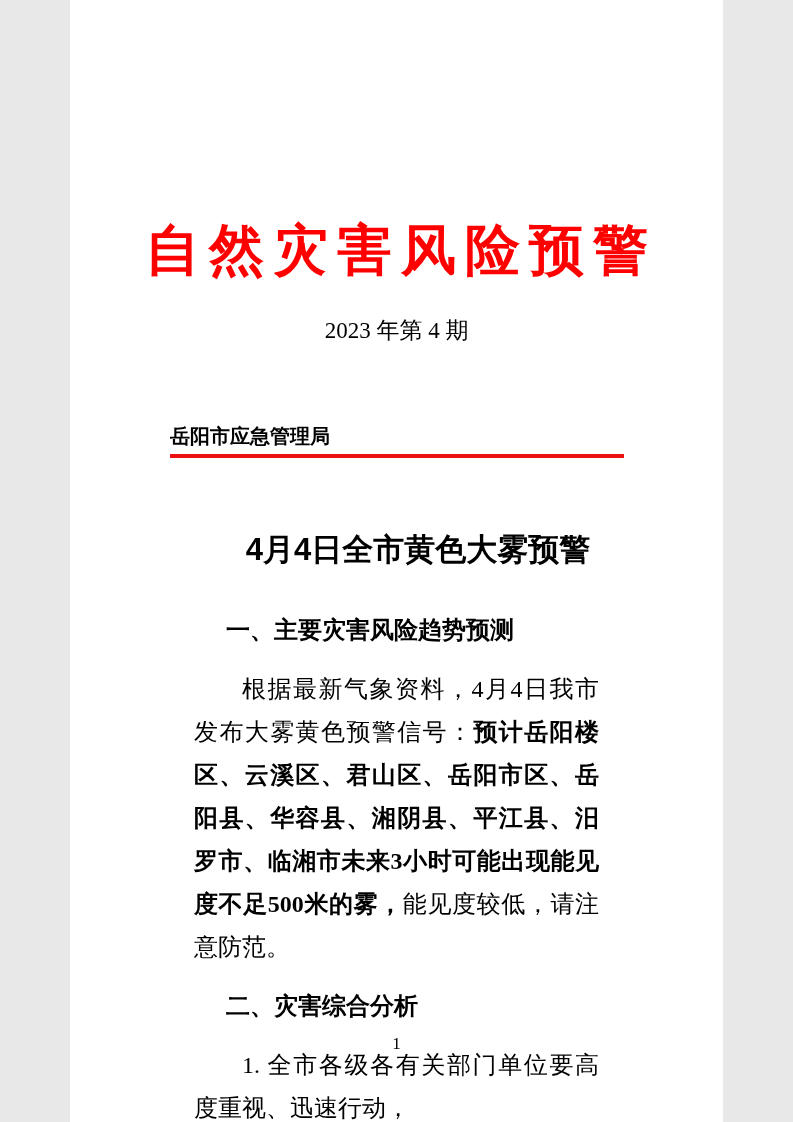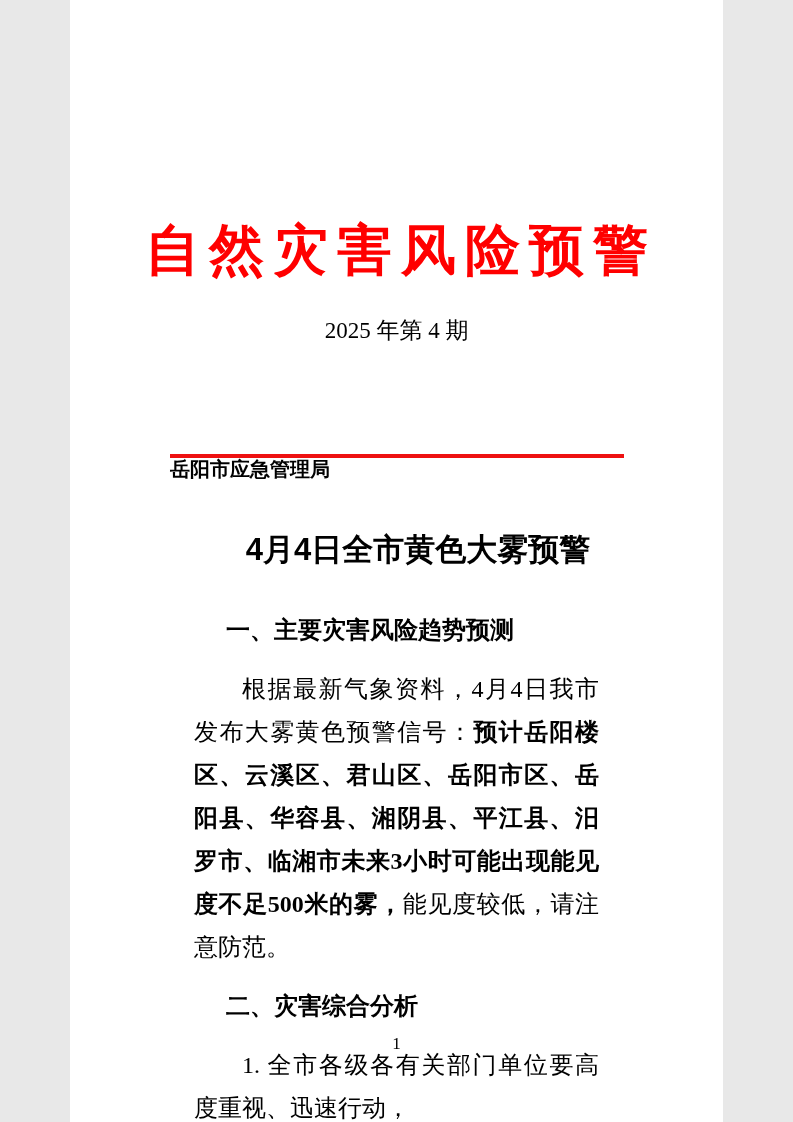--- a/index.html
+++ b/index.html
@@ -38,21 +38,20 @@
     line-height: 34px;
   }
   .header-row {
     position: absolute;
     top: 423px;
     left: 100px;
     right: 99px;
     display: flex;
     justify-content: space-between;
     align-items: baseline;
-    margin-top: 33px;
   }
   .issuer {
     font-family: "Liberation Sans", "DejaVu Sans", sans-serif;
     font-weight: bold;
     font-size: 20px;
   }
   .issue-date {
     font-weight: bold;
     font-size: 21px;
   }
@@ -106,21 +105,21 @@
     font-size: 17px;
   }
 </style>
 </head>
 <body>
 
 <div class="page">
 
   <div class="masthead-title">自然灾害风险预警</div>
 
-  <div class="issue-line">2025 年第 4 期</div>
+  <div class="issue-line">2023 年第 4 期</div>
 
   <div class="header-row">
     <span class="issuer">岳阳市应急管理局</span>
   </div>
 
   <div class="red-rule"></div>
 
   <div class="doc-title">4月4日全市黄色大雾预警</div>
 
   <div class="body-text">

